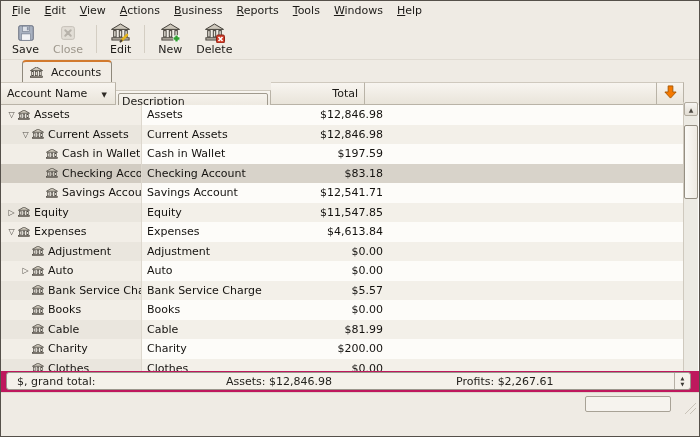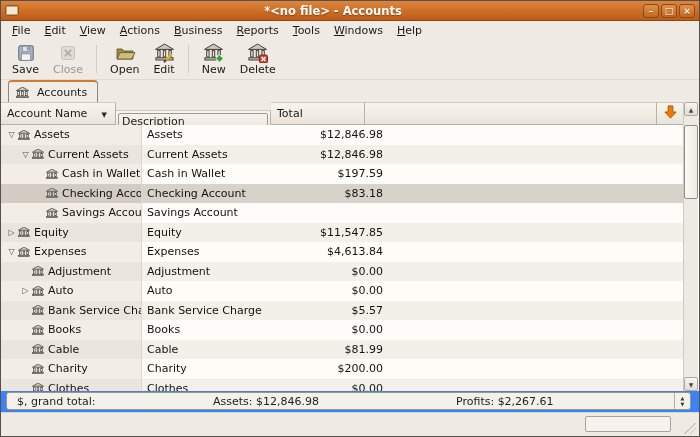--- a/index.html
+++ b/index.html
@@ -29,37 +29,37 @@
   .menu-item .mn { text-decoration:underline; }
   
   .toolbar { height:40px; display:flex; align-items:stretch; background:#efebe4; padding:1px 4px 2px 4px; border-bottom:1px solid #e0dbd2; }
   .tool-btn { display:flex; flex-direction:column; align-items:center; justify-content:flex-start; padding:1px 7px; border-radius:3px; }
   .tool-btn .ticon { height:22px; display:flex; align-items:center; }
   .tool-btn .tlabel { font-size:11px; color:#1c1a17; line-height:13px; }
   .tool-btn.disabled .tlabel { color:#9d978c; }
   .tool-btn.disabled .ticon { opacity:.55; }
   .tool-sep { width:1px; background:#d4cec3; margin:4px 6px; }
   
-  .tabstrip { height:22px; background:#efebe4; display:flex; align-items:flex-end; padding-left:7px; }
+  .tabstrip { height:22px; background:#efebe4; display:flex; align-items:flex-end; padding-left:21px; }
   .tab {
     display:flex; align-items:center; gap:5px; height:22px; padding:0 10px 0 7px;
     background:#f1ede6; border:1px solid #8e887b; border-bottom:none;
     border-top:2px solid #d27a2e; border-radius:4px 4px 0 0; font-size:11px; color:#1c1a17;
   }
   
   .headerrow { height:23px; display:flex; }
   .hcell {
     position:relative; height:23px; font-size:11px; color:#1c1a17;
     background:linear-gradient(to bottom,#f8f5f0,#e9e4da);
     border-right:1px solid #b9b3a7; border-bottom:1px solid #b9b3a7; border-top:1px solid #cfc9be;
     display:flex; align-items:center; padding:0 6px; white-space:nowrap; overflow:hidden;
   }
   .h-name { width:115px; }
   .h-desc { width:155px;margin-top:8px; }
-  .h-total { width:94px; }
+  .h-total { width:94px; justify-content:flex-end; }
   .h-fill { flex:1; border-right:none; }
   .h-arrow { width:28px; justify-content:center; border-left:1px solid #b9b3a7; }
   .h-scrollgap { width:15px; border-right:none; background:#efebe4; border-top:none; border-bottom:none; }
   .sort-arrow { position:absolute; right:8px; top:8px; font-size:7px; color:#2d2a25; }
   .focus-box { position:absolute; left:2px; right:2px; top:2px; bottom:3px; border:1px solid #a09a8e; border-radius:2px; pointer-events:none; }
   
   .body { position:relative; height:266px; background:#fdfcf9; overflow:hidden; }
   .rows { position:absolute; left:0; top:0; right:15px; }
   .row { display:flex; height:19.5px; background:#fdfcf9; }
   .row.stripe { background:#f3f0e9; }
@@ -74,50 +74,41 @@
   .expander { width:13px; font-size:8px; color:#55514b; text-align:center; flex:none; }
   .acct-icon { width:16px; flex:none; display:flex; align-items:center; }
   .nm { overflow:hidden; }
   
   .vscroll { position:absolute; top:101px; right:1px; width:15px; height:289px; background:#eceae3; border-left:1px solid #cfc9be; }
   .stepper { position:absolute; left:0; width:14px; height:14px; background:linear-gradient(to bottom,#f7f5f1,#e2ddd3); border:1px solid #b0aa9e; border-radius:2px; font-size:6px; color:#4d4942; text-align:center; line-height:13px; }
   .stepper.up { top:0; }
   .stepper.down { bottom:0; }
   .thumb { position:absolute; left:0; top:23px; width:14px; height:74px; background:linear-gradient(to right,#fbfaf7,#eeeae2); border:1px solid #958f83; border-radius:2px; }
   
-  .summarybar { height:21px; background:#3b82f6; position:relative; }
+  .summarybar { height:21px; background:#be185d; position:relative; }
   .summary-box {
     position:absolute; left:5px; right:8px; top:1px; height:18px;
     background:#f4f1ea; border:1px solid #9b968c; border-radius:3px;
     display:flex; align-items:center; font-size:11px; color:#24221e;
   }
   .sum-label { position:absolute; left:10px; }
-  .sum-assets { position:absolute; left:206px; }
+  .sum-assets { position:absolute; left:219px; }
   .sum-profits { position:absolute; left:449px; }
   .sum-spinner { position:absolute; right:0; top:0; bottom:0; width:16px; border-left:1px solid #b6b0a5; display:flex; flex-direction:column; align-items:center; justify-content:center; font-size:5px; color:#3c3a35; line-height:6px; }
   
   .bottombar { height:24px; background:#efebe4; border-top:1px solid #dcd7cd; position:relative; }
   .progress-box { position:absolute; left:584px; top:3px; width:86px; height:16px; background:#f6f3ee; border:1px solid #a8a296; border-radius:2px; }
   .resize-grip { position:absolute; right:3px; bottom:2px; width:12px; height:12px;
     background:linear-gradient(135deg, transparent 50%, #c9c3b8 50%, #c9c3b8 57%, transparent 57%, transparent 72%, #c9c3b8 72%, #c9c3b8 79%, transparent 79%); }
 </style>
 </head>
 <body>
 
 <div id="window">
 
-  <div class="titlebar">
-    <div class="win-icon"></div>
-    <div class="title-text">*&lt;no file&gt; - Accounts</div>
-    <div class="win-btns">
-        <div class="win-btn">–</div>
-        <div class="win-btn">□</div>
-        <div class="win-btn">×</div>
-      </div>
-  </div>
 
   <div class="menubar">
       <div class="menu-item"><span class="mn">F</span>ile</div>
       <div class="menu-item"><span class="mn">E</span>dit</div>
       <div class="menu-item"><span class="mn">V</span>iew</div>
       <div class="menu-item"><span class="mn">A</span>ctions</div>
       <div class="menu-item"><span class="mn">B</span>usiness</div>
       <div class="menu-item"><span class="mn">R</span>eports</div>
       <div class="menu-item"><span class="mn">T</span>ools</div>
       <div class="menu-item"><span class="mn">W</span>indows</div>
@@ -139,29 +130,20 @@
       <div class="tool-btn disabled">
         <span class="ticon">
           <svg width="20" height="20" viewBox="0 0 22 22">
             <rect x="4" y="4" width="14" height="14" rx="2" fill="#d9d4cb" stroke="#9a958b"></rect>
             <path d="M8 8 L14 14 M14 8 L8 14" stroke="#8a857c" stroke-width="2.2" stroke-linecap="round"></path>
           </svg>
         </span>
         <span class="tlabel">Close</span>
       </div>
       <div class="tool-sep"></div>
-      <div class="tool-btn">
-        <span class="ticon">
-          <svg width="22" height="20" viewBox="0 0 22 20">
-            <path d="M3,6 L3,16 L19,16 L19,8 L10,8 L8,6 Z" fill="#9a8c4c" stroke="#655a2e" stroke-width="0.9"></path>
-            <path d="M3,16 L6.2,9.6 L21,9.6 L17.8,16 Z" fill="#cfbf79" stroke="#655a2e" stroke-width="0.9"></path>
-          </svg>
-        </span>
-        <span class="tlabel">Open</span>
-      </div>
       <div class="tool-btn">
         <span class="ticon">
           <svg width="21" height="20" viewBox="0 0 21 20">
             <g transform="translate(1.5,1)">
               <polygon points="9,0 18,5.4 0,5.4" fill="#cdc7bb" stroke="#45413a"></polygon>
               <rect x="2.2" y="6.6" width="2.4" height="6.4" fill="#e9e5dc" stroke="#45413a"></rect>
               <rect x="7.8" y="6.6" width="2.4" height="6.4" fill="#e9e5dc" stroke="#45413a"></rect>
               <rect x="13.4" y="6.6" width="2.4" height="6.4" fill="#e9e5dc" stroke="#45413a"></rect>
               <rect x="0.4" y="13.8" width="17.2" height="2.2" fill="#cdc7bb" stroke="#45413a"></rect>
             </g>
@@ -326,20 +308,21 @@
                 <polygon points="6.5,0 12.6,3.6 0.4,3.6" fill="#cdc7bb" stroke="#45413a" stroke-width="0.8"></polygon>
                 <rect x="1.7" y="4.5" width="1.7" height="4.2" fill="#e9e5dc" stroke="#45413a" stroke-width="0.7"></rect>
                 <rect x="5.6" y="4.5" width="1.7" height="4.2" fill="#e9e5dc" stroke="#45413a" stroke-width="0.7"></rect>
                 <rect x="9.5" y="4.5" width="1.7" height="4.2" fill="#e9e5dc" stroke="#45413a" stroke-width="0.7"></rect>
                 <rect x="0.5" y="9.2" width="12" height="1.4" fill="#cdc7bb" stroke="#45413a" stroke-width="0.7"></rect>
               </svg>
             </span>
             <span class="nm">Savings Account</span>
           </div>
           <div class="cell desc">Savings Account</div>
+          <div class="cell total">$12,541.71</div>
           <div class="cell fill"></div>
         </div>
         <div class="row stripe">
           <div class="cell name" style="padding-left: 4px;">
             <span class="expander">▷</span>
             <span class="acct-icon">
               <svg width="12" height="10" viewBox="0 0 13 11">
                 <polygon points="6.5,0 12.6,3.6 0.4,3.6" fill="#cdc7bb" stroke="#45413a" stroke-width="0.8"></polygon>
                 <rect x="1.7" y="4.5" width="1.7" height="4.2" fill="#e9e5dc" stroke="#45413a" stroke-width="0.7"></rect>
                 <rect x="5.6" y="4.5" width="1.7" height="4.2" fill="#e9e5dc" stroke="#45413a" stroke-width="0.7"></rect>

